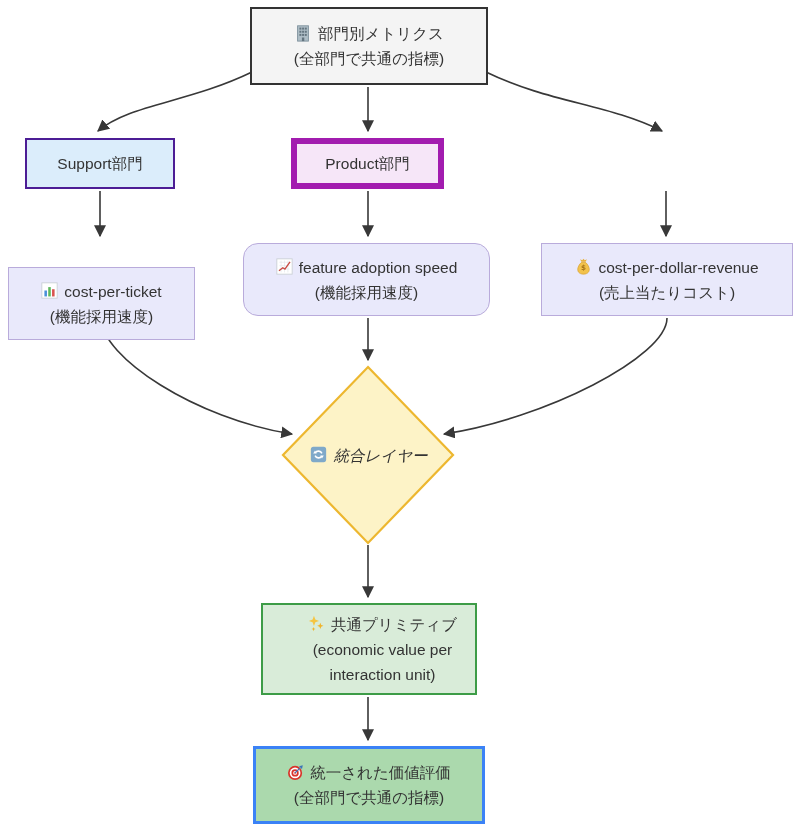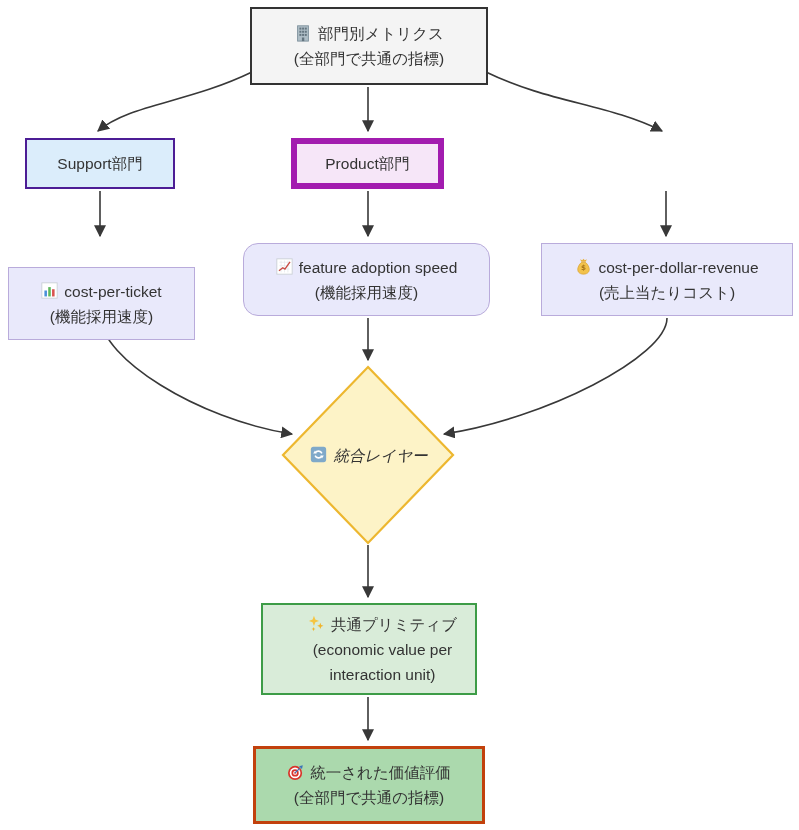--- a/index.html
+++ b/index.html
@@ -17,21 +17,21 @@
   .n-source {left:250px;top:7px;  width:238px;height:78px;background:#f4f4f4;border:2px solid #333333;}
   .n-support{left:25px; top:138px;width:150px;height:51px;background:#dbedfb;border:2px solid #4c1d95;}
   .n-product{left:291px;top:138px;width:153px;height:51px;background:#f6e6f8;border:6px solid #a21caf;}
   .n-finance{left:591px;top:138px;width:149px;height:51px;background:#fdf0db;border:2px solid #e3902f;}
   .n-metric {background:#e9e9fb;border:1.5px solid #b9abdb;}
   .n-m1{left:8px;  top:243px;width:187px;height:73px;margin-top:24px;}
   .n-m2{left:243px;top:243px;width:247px;height:73px;border-radius:15px;}
   .n-m3{left:541px;top:243px;width:252px;height:73px;}
   .n-diamond-label{left:283px;top:442px;width:172px;height:26px;background:transparent;border:none;font-style:italic;}
   .n-primitive{left:261px;top:603px;width:216px;height:92px;background:#d9ecd9;border:2px solid #3d9c47;padding-left:27px;}
-  .n-unified {left:253px;top:746px;width:232px;height:78px;background:#abd9ad;border:3px solid #c2410c;}
+  .n-unified {left:253px;top:746px;width:232px;height:78px;background:#abd9ad;border:3px solid #3b82f6;}
 </style>
 </head>
 <body>
 
 <div id="canvas">
 
   <svg id="edge-layer" viewBox="0 0 799 830" xmlns="http://www.w3.org/2000/svg">
     <defs>
       <marker id="arrow" viewBox="0 0 10 10" refX="9" refY="5" markerWidth="7.5" markerHeight="7.5" orient="auto-start-reverse">
         <path d="M0,0 L10,5 L0,10 z" fill="#383838"></path>

